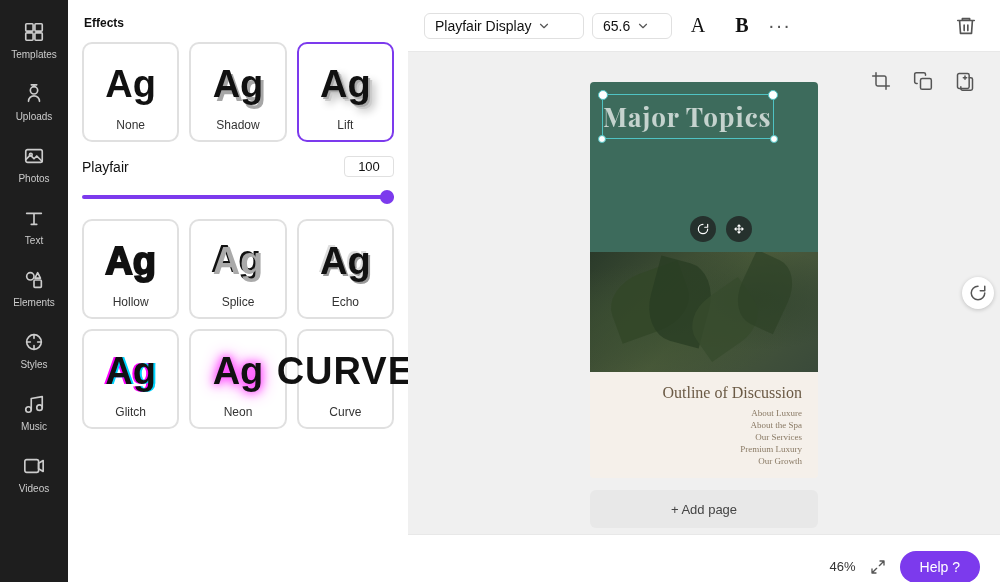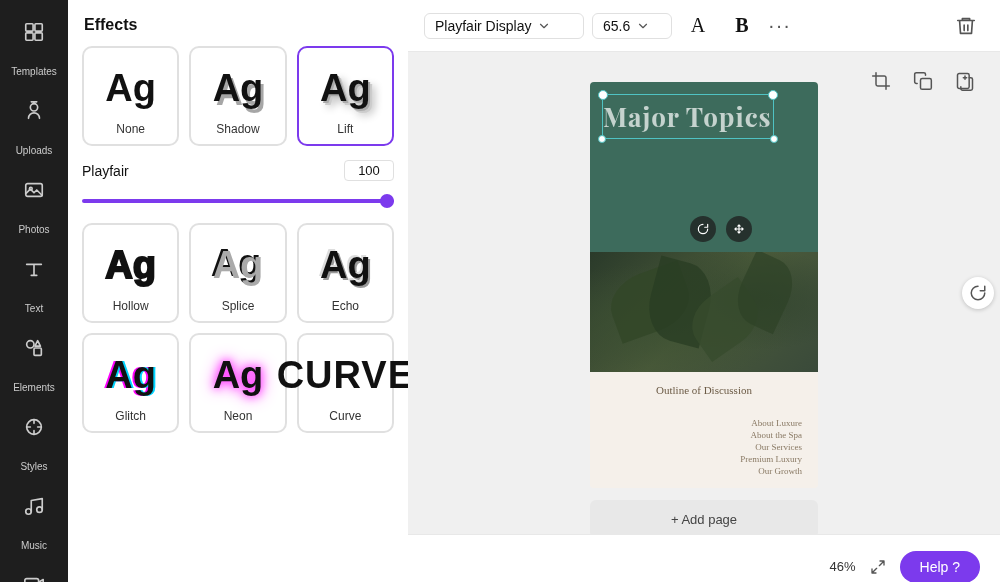--- a/index.html
+++ b/index.html
@@ -17,21 +17,21 @@
       flex-shrink: 0;
     }
     .sidebar-item {
       display: flex;
       flex-direction: column;
       align-items: center;
       justify-content: center;
       width: 68px;
       padding: 10px 4px;
       cursor: pointer;
-      gap: 20px;
+      gap: 3px;
       color: #ccc;
     }
     .sidebar-item .icon-area {
       width: 28px;
       height: 28px;
       display: flex;
       align-items: center;
       justify-content: center;
     }
     .sidebar-item span {
@@ -46,21 +46,21 @@
       width: 340px;
       background: #fff;
       display: flex;
       flex-direction: column;
       padding: 0;
       flex-shrink: 0;
       overflow-y: auto;
     }
     .effects-header {
       padding: 16px 16px 12px 16px;
-      font-size: 16px;
+      font-size: 12px;
       font-weight: 600;
       color: #111;
       border-bottom: none;
     }
     .effects-grid {
       display: grid;
       grid-template-columns: repeat(3, 1fr);
       gap: 10px;
       padding: 0 14px 14px 14px;
     }
@@ -360,25 +360,25 @@
         radial-gradient(ellipse at 30% 60%, rgba(60,80,50,0.8) 0%, transparent 60%),
         radial-gradient(ellipse at 70% 40%, rgba(40,60,40,0.6) 0%, transparent 50%);
     }
 
     
     .card-bottom {
       padding: 12px 16px;
       background: #f5f0ea;
     }
     .card-bottom-title {
-      font-size: 11px;
+      font-size: 16px;
       color: #6b5a45;
       font-family: Georgia, serif;
-      text-align: center;
-      margin-bottom: 22px;
+      text-align: right;
+      margin-bottom: 6px;
       font-weight: 400;
     }
     .card-bottom-list {
       display: flex;
       flex-direction: column;
       gap: 2px;
     }
     .card-bottom-item {
       font-size: 9px;
       color: #8a7a65;

